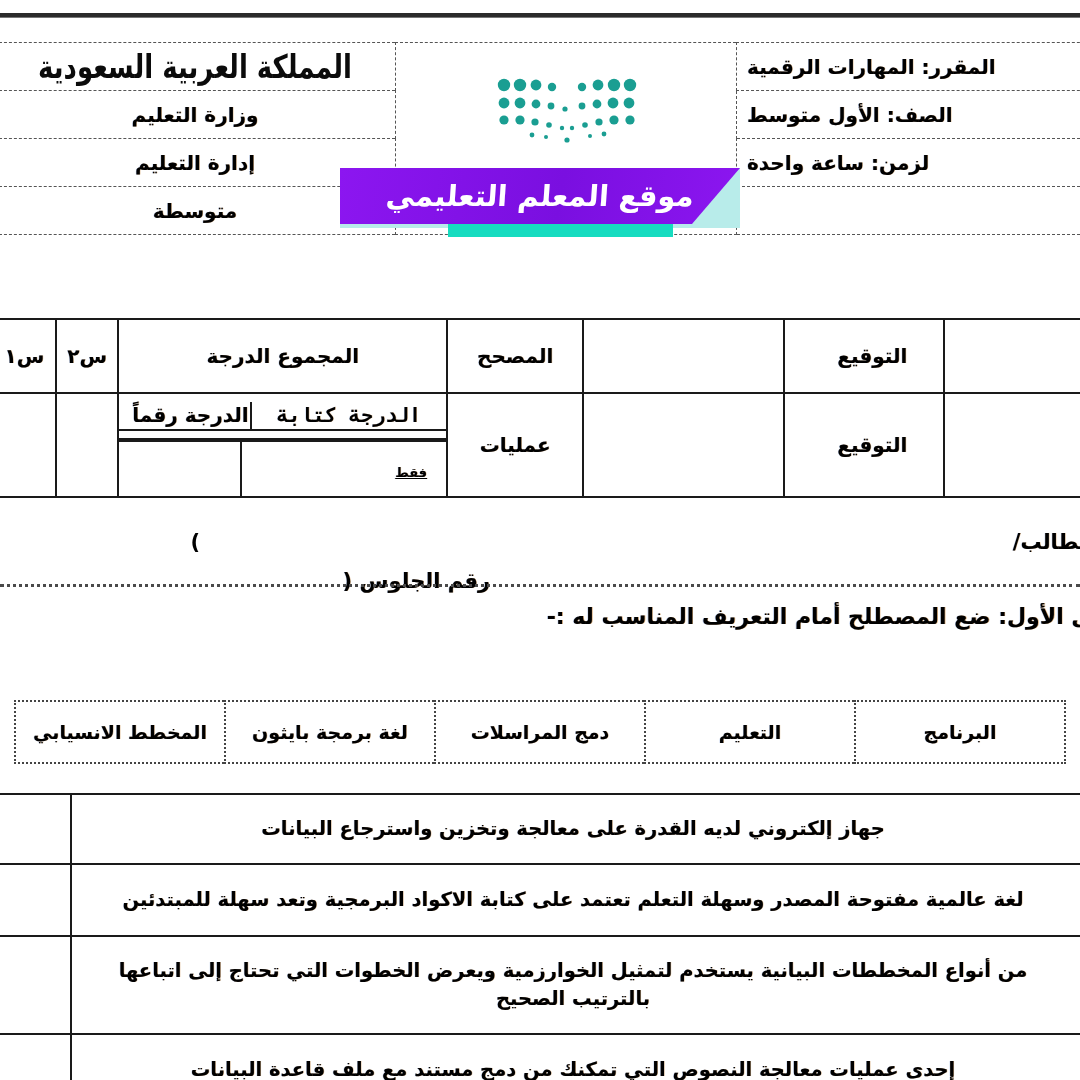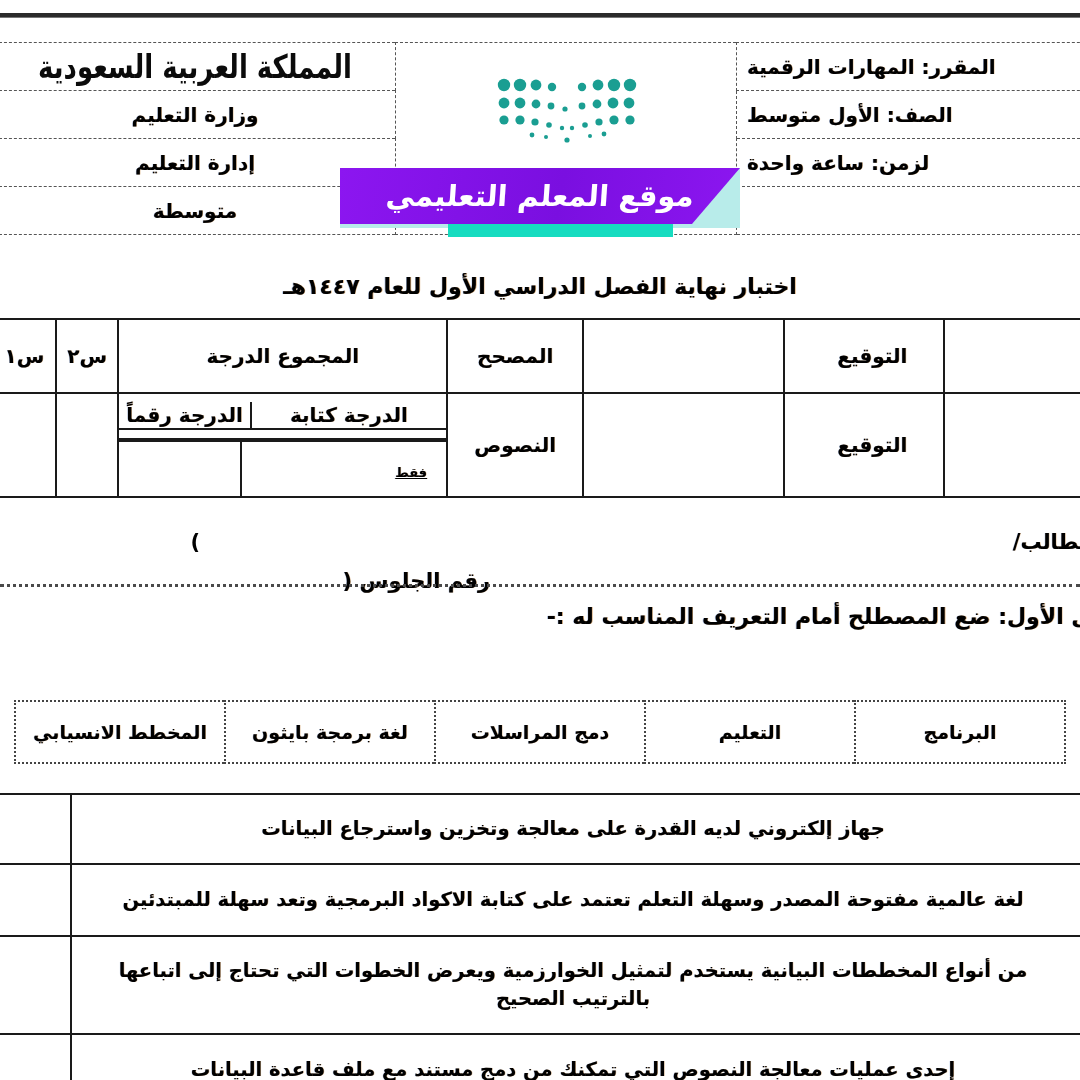--- a/index.html
+++ b/index.html
@@ -375,45 +375,44 @@
     </table>
 
   <div class="watermark">
     <div class="wm-teal-back"></div>
     <div class="wm-purple">
       <span class="wm-text">موقع المعلم التعليمي</span>
     </div>
     <div class="wm-teal-bar"></div>
   </div>
 
-  <div class="exam-title">اختبار نهاية الفصل الدراسي الأول للعام ١٤٤٧هـ</div>
 
   <div class="grades-wrap">
     <table class="grades">
       <tbody>
           <tr>
         <td class="end-col r1"></td>
         <td class="sign-col r1">التوقيع</td>
         <td class="blank-col r1"></td>
         <td class="role-col r1">المصحح</td>
         <td class="sum-col r1">المجموع الدرجة</td>
         <td class="s-col r1">س٢</td>
         <td class="s-col r1">س١</td>
       </tr>
       <tr>
         <td class="end-col" rowspan="2"></td>
         <td class="sign-col" rowspan="2">التوقيع</td>
         <td class="blank-col" rowspan="2"></td>
-        <td class="role-col" rowspan="2">النصوص</td>
+        <td class="role-col" rowspan="2">عمليات</td>
         <td class="sum-col r2" style="padding:0;">
           <table class="sub-grades">
             <tbody>
                   <tr>
-              <td class="first" style="width:60%; border-top:none;">الدرجة كتابة</td>
-              <td class="last" style="width:40%; border-top:none;">الدرجة رقماً</td>
+              <td class="first" style="width:60%; border-top:none;font-family:Liberation Mono, monospace;">الدرجة كتابة</td>
+              <td class="last" style="width:40%; border-top:none;text-align:right;">الدرجة رقماً</td>
             </tr>
           </tbody>
               </table>
         </td>
         <td class="s-col" rowspan="2"></td>
         <td class="s-col" rowspan="2"></td>
       </tr>
       <tr>
         <td class="sum-col r3" style="padding:0;">
           <table class="sub-grades" style="height:56px;">

